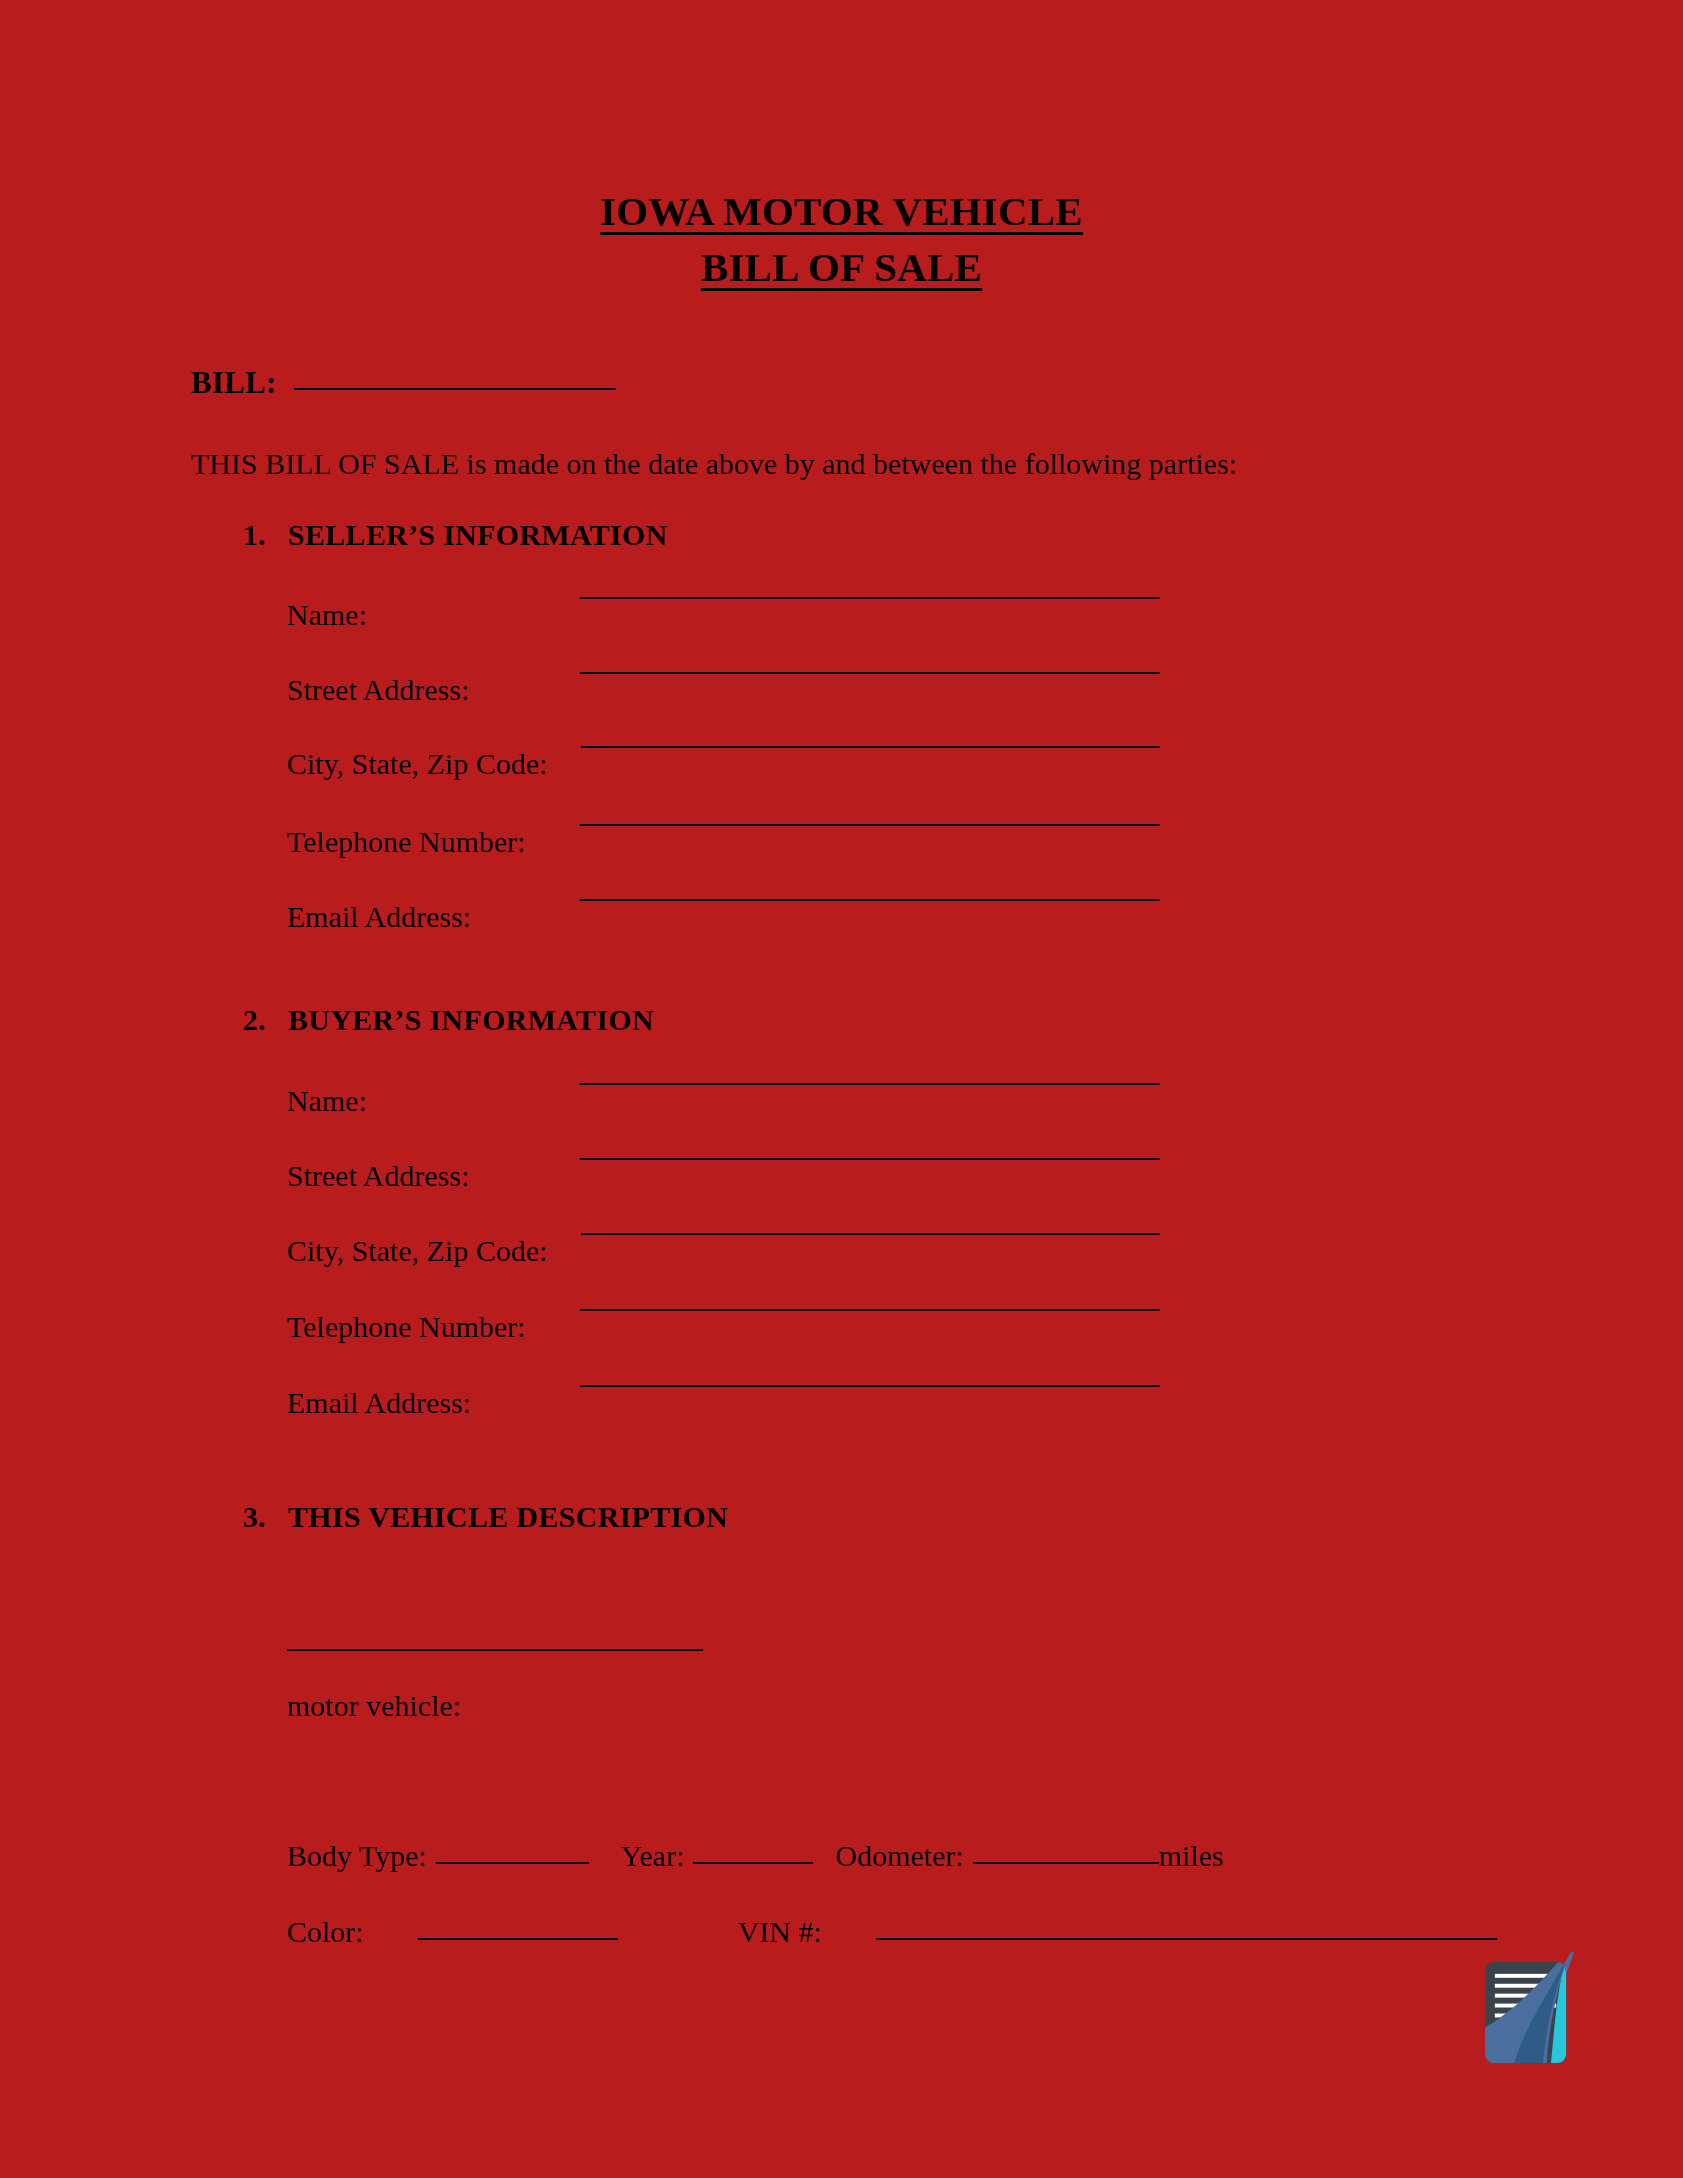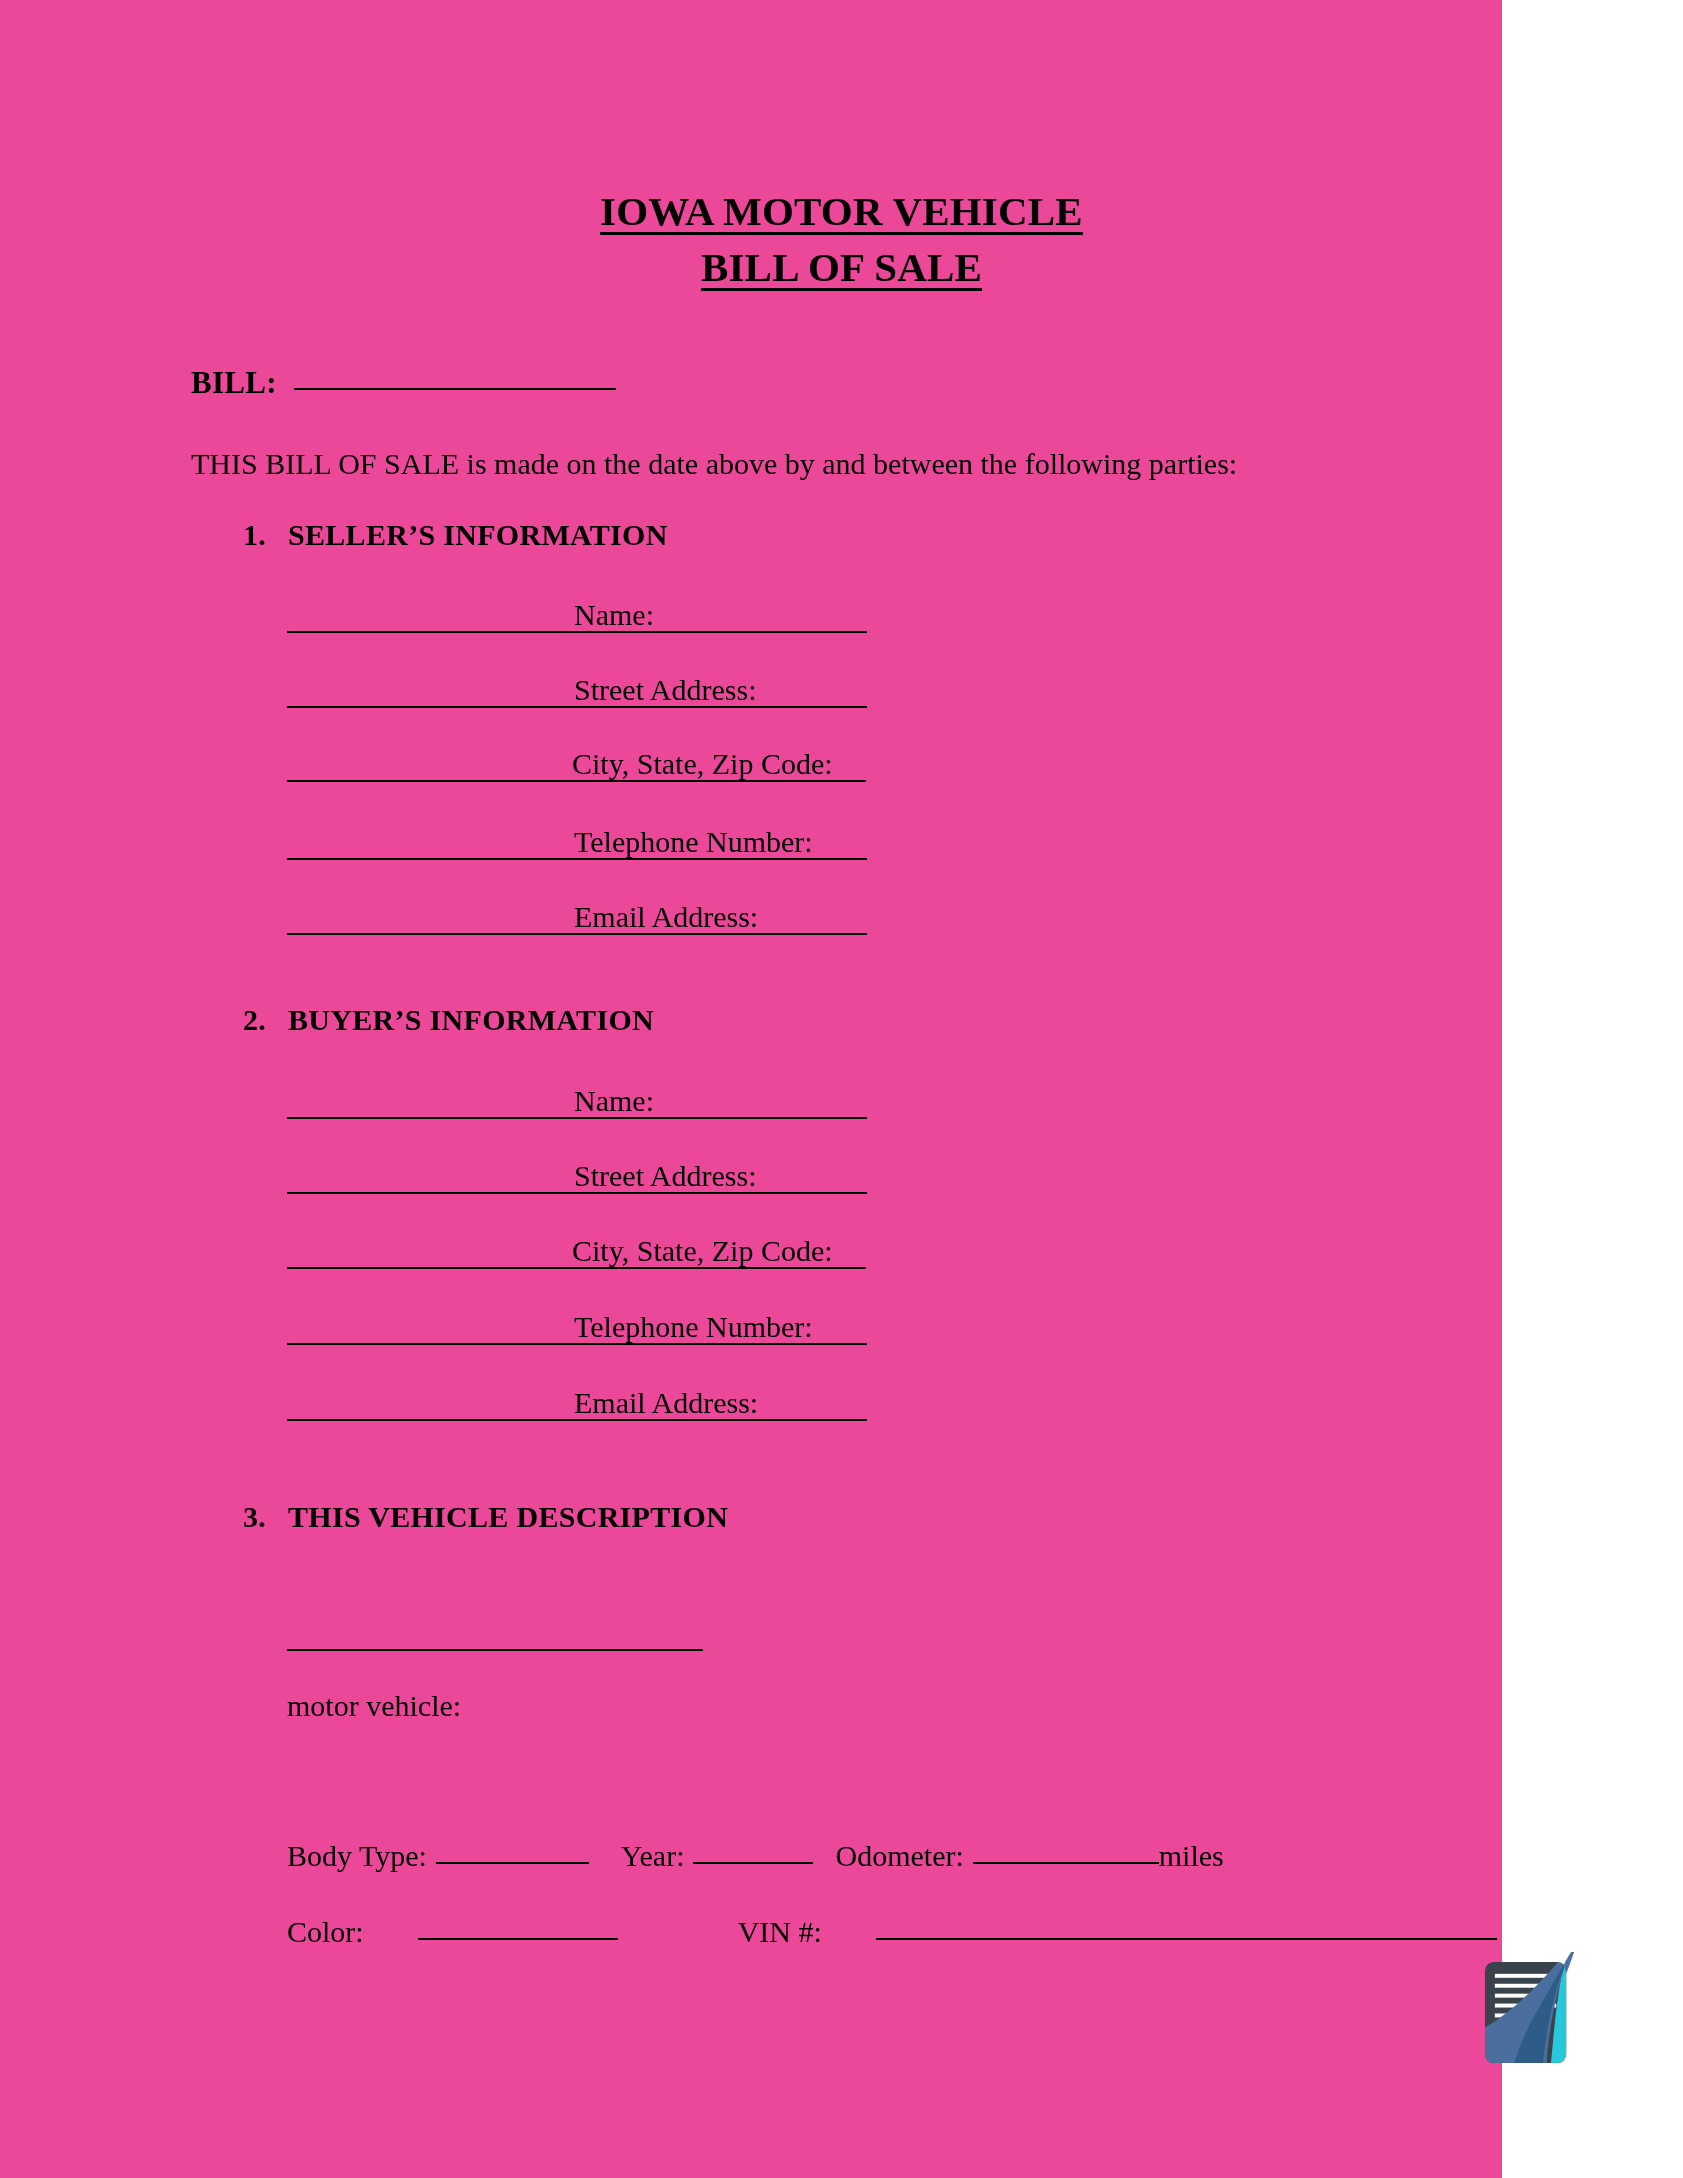--- a/index.html
+++ b/index.html
@@ -12,23 +12,23 @@
     height: 2178px;
     position: relative;
     font-family: "Liberation Serif", "DejaVu Serif", serif;
     color: #000000;
     overflow: hidden;
   }
 
   .page {
     position: absolute;
     left: 0; top: 0;
-    width: 1502px;
+    width: 1683px;
     height: 2178px;
-    background: #ec4899;
+    background: #b91c1c;
   }
 
   
   .title-block {
     position: absolute;
     left: 0;
     top: 183px;
     width: 1683px;
     text-align: center;
   }
@@ -89,23 +89,22 @@
     width: 45px;
     font-weight: bold;
   }
 
   
   .field-row {
     position: absolute;
     left: 287px;
     font-size: 30px;
     display: flex;
-    align-items: flex-end;
-    white-space: nowrap;
-    flex-direction: column;
+    align-items: flex-start;
+    white-space: nowrap;
   }
   .field-label { display: inline-block; }
   .field-rule {
     display: inline-block;
     border-bottom: 2px solid #000;
     height: 1px;
     position: relative;
     top: -2px;
   }
 

